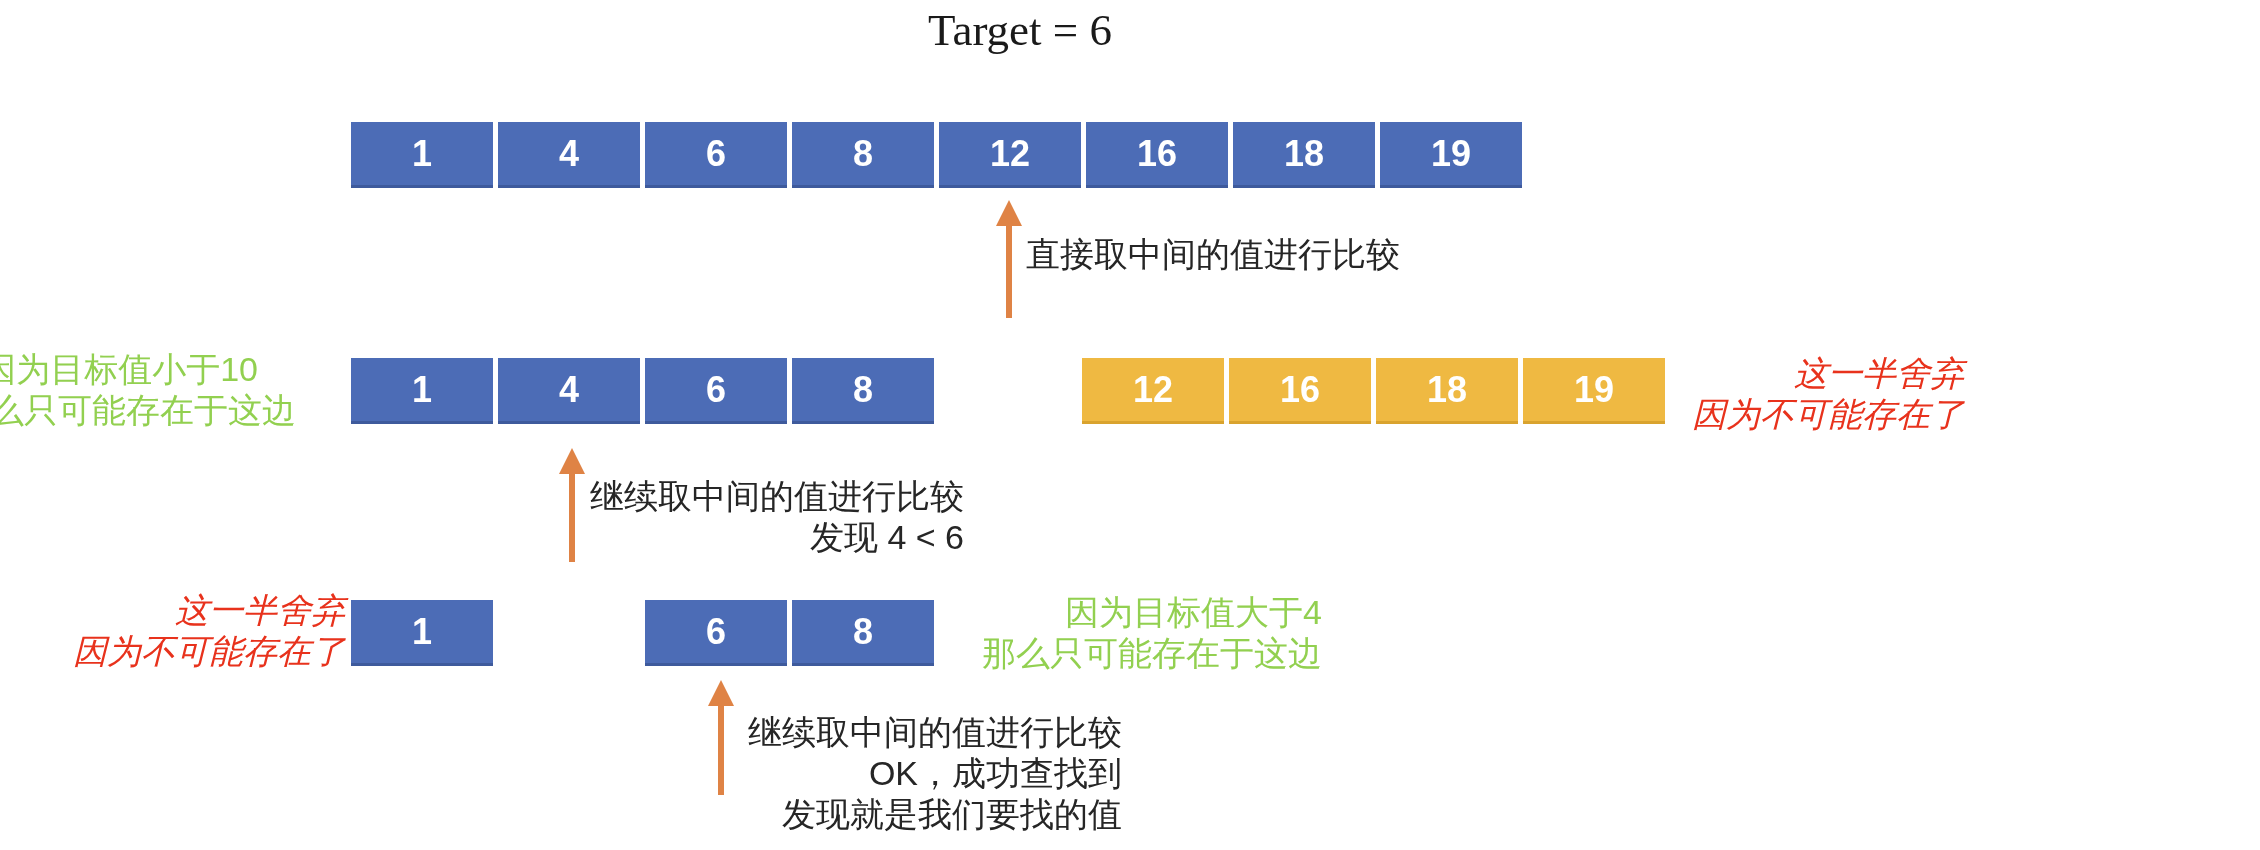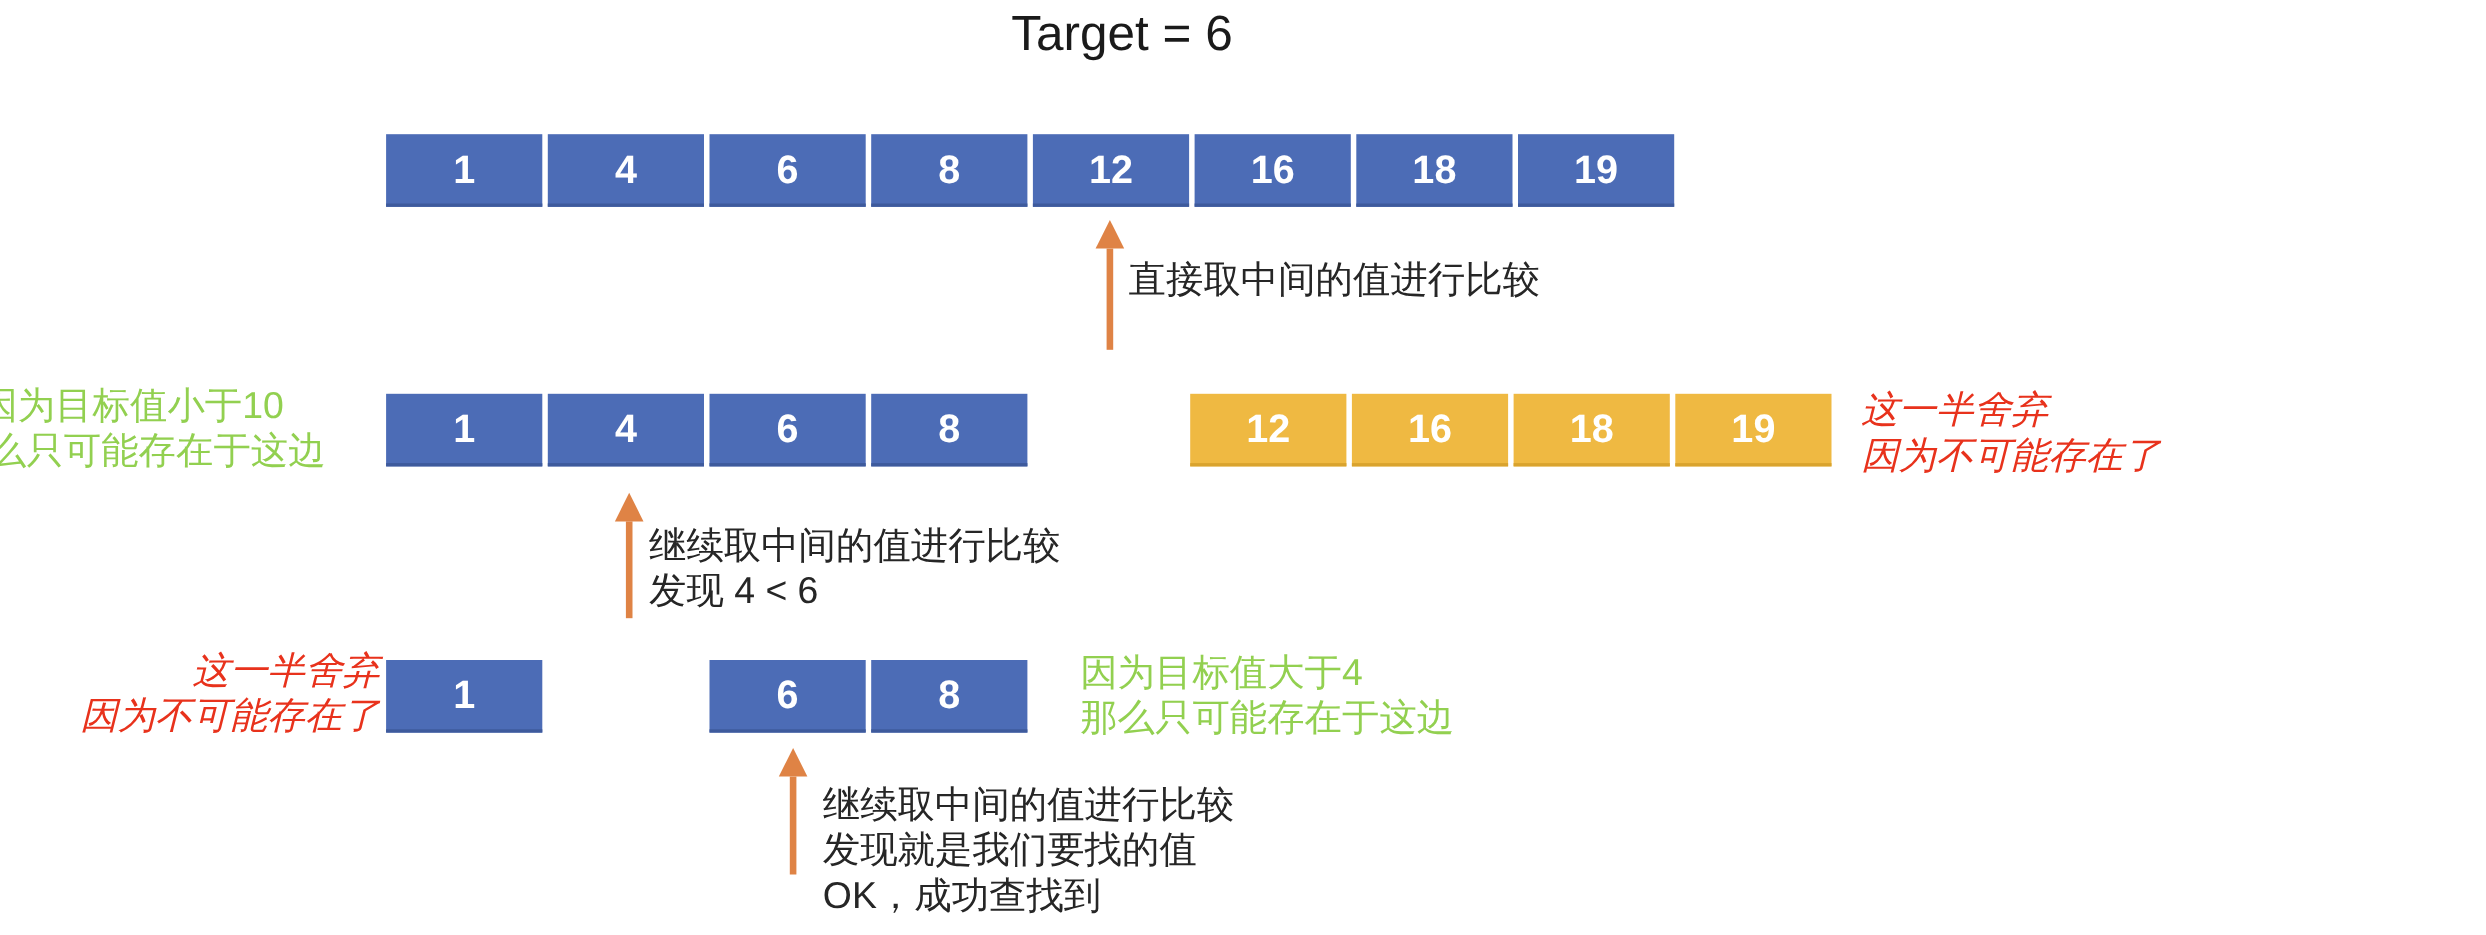--- a/index.html
+++ b/index.html
@@ -22,20 +22,21 @@
     background:#ffffff;
     overflow:hidden;
   }
   .title{
     position:absolute;
     left:830px; top:4px; width:380px;
     text-align:center;
     font-size:45px;
     line-height:52px;
     color:#1a1a1a;
+    font-family:Liberation Serif, serif;
   }
   .cells{
     position:absolute;
     display:flex;
     gap:5px;
   }
   .cell{
     width:142px; height:66px;
     display:flex; align-items:center; justify-content:center;
     color:#ffffff;
@@ -64,20 +65,21 @@
   .arrow-shaft{
     width:6px; flex:1;
     background:var(--arrow);
   }
   .note{
     position:absolute;
     font-size:34px;
     line-height:41px;
     white-space:nowrap;
     color:var(--ink);
+    text-align:right;
   }
   .note.green{color:var(--green);}
   .note.red{color:var(--red);font-style:italic;}
   .note.right{text-align:right;}
 </style>
 </head>
 <body>
 
 <div class="canvas">
 
@@ -156,17 +158,17 @@
     <div>那么只可能存在于这边</div>
   </div>
 
   <div class="arrow" style="left:708px;top:680px;height:115px;">
     <div class="arrow-head"></div>
     <div class="arrow-shaft"></div>
   </div>
 
   <div class="note" style="left:748px;top:712px;">
     <div>继续取中间的值进行比较</div>
+    <div>OK，成功查找到</div>
     <div>发现就是我们要找的值</div>
-    <div>OK，成功查找到</div>
   </div>
 
 </div>
 
 </body></html>

